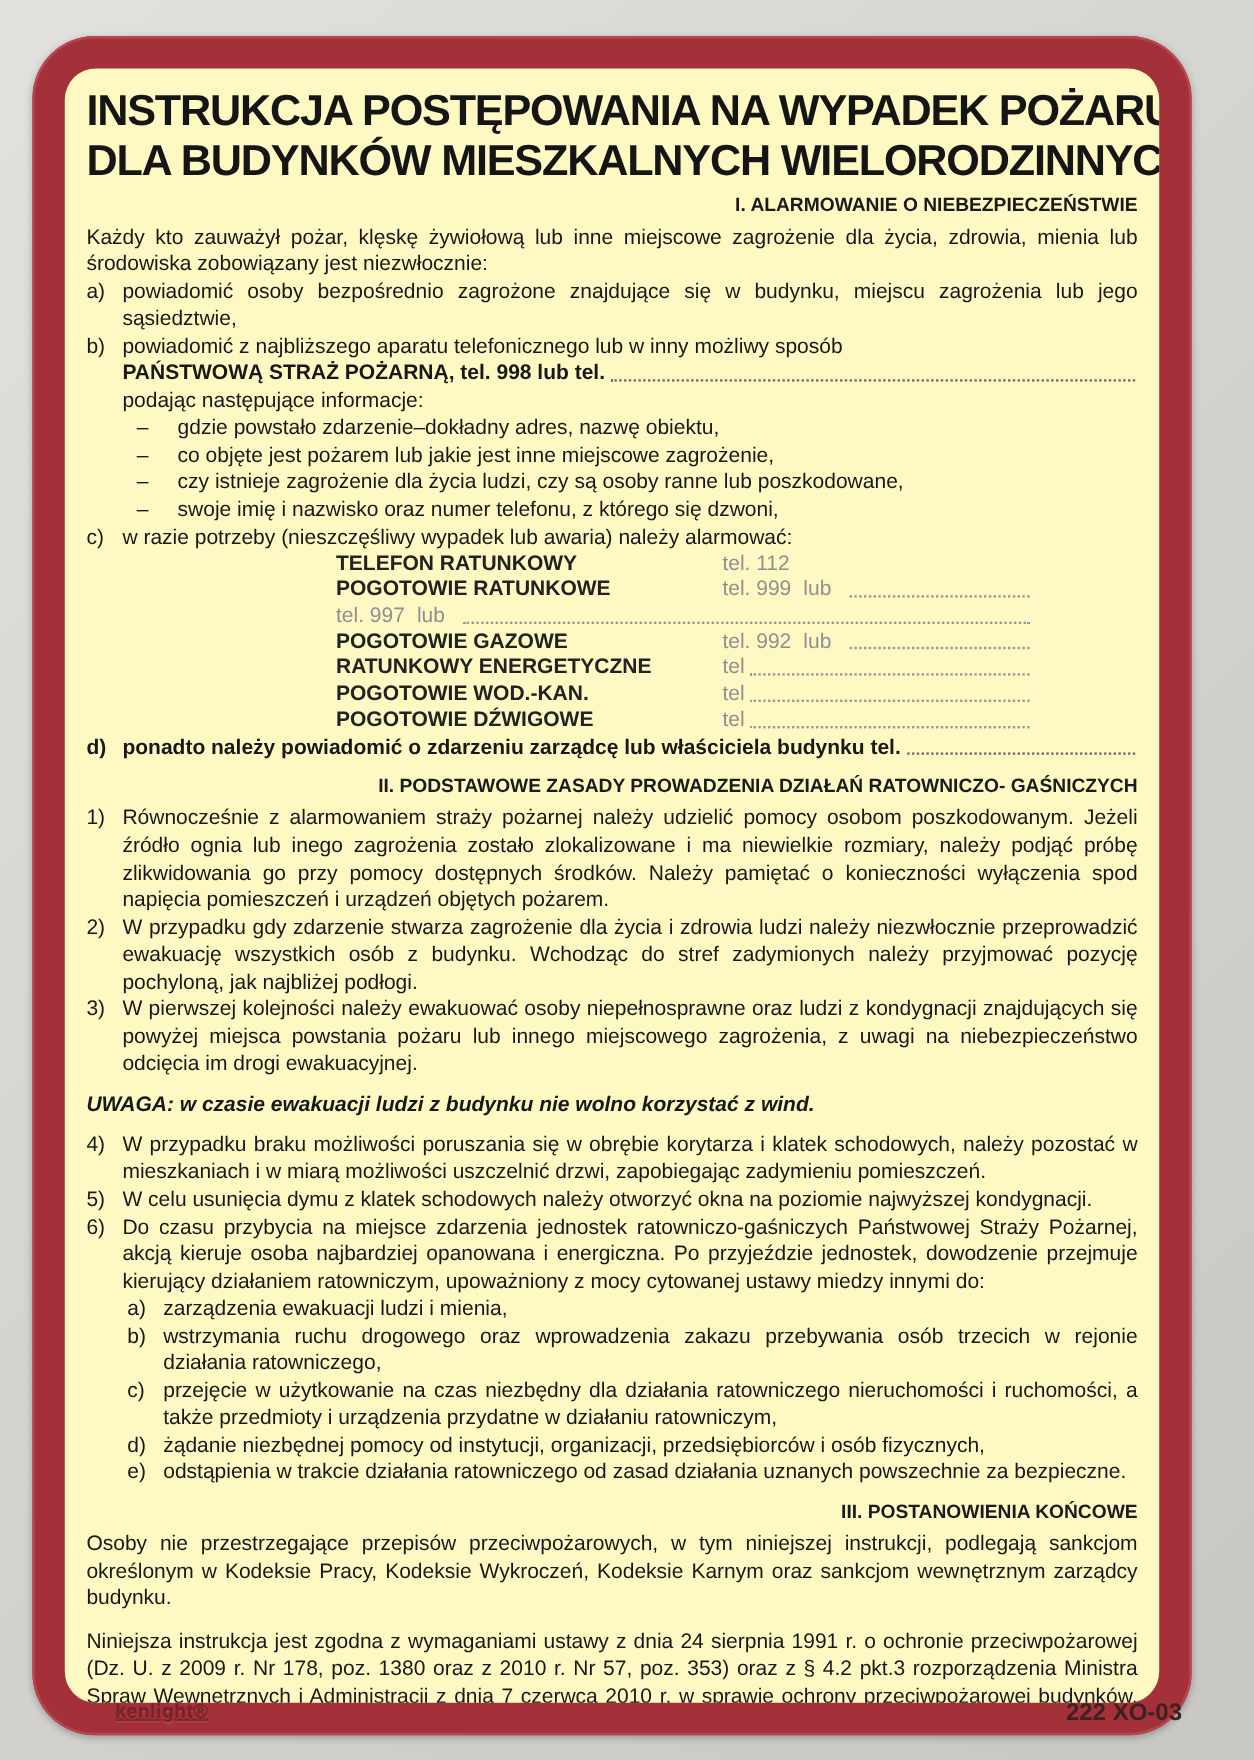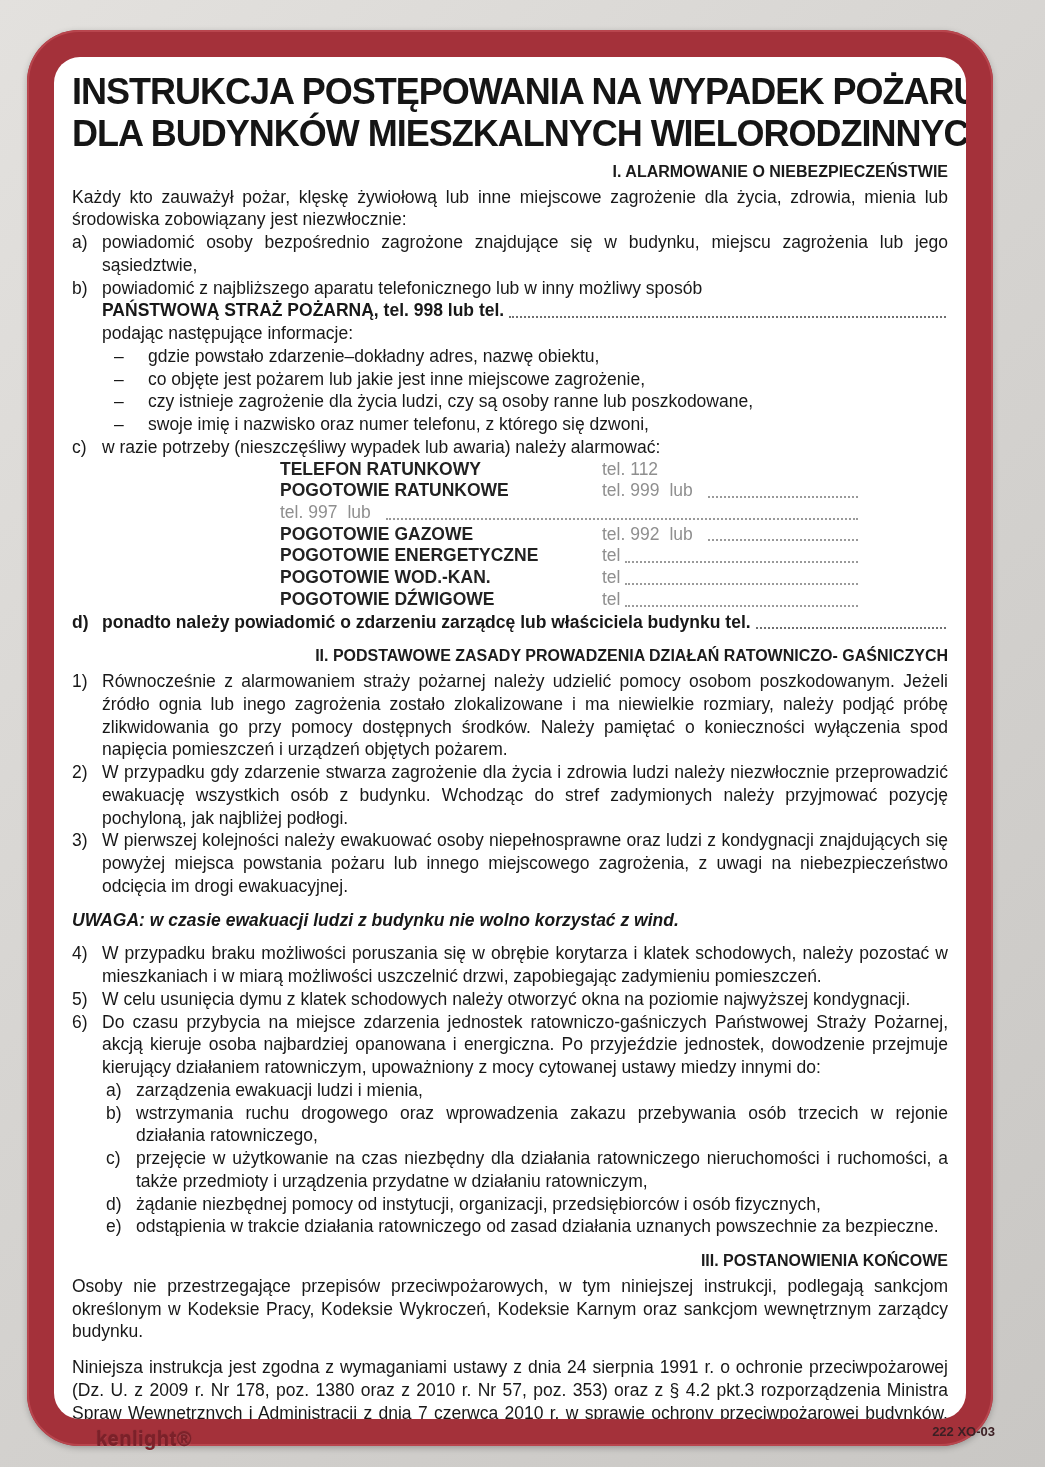--- a/index.html
+++ b/index.html
@@ -12,21 +12,21 @@
     overflow:hidden;
   }
   .plate{
     position:absolute;left:27px;top:30px;width:966px;height:1416px;
     background:#a4313a;
     border-radius:52px;
     box-shadow:0 2px 6px rgba(0,0,0,.25), inset 0 0 0 2px #b8464e;
   }
   .inner{
     position:absolute;left:27px;top:27px;right:27px;bottom:27px;
-    background:#ffffff;
+    background:#fef9c3;
     border-radius:26px;
     padding:6px 18px 6px 18px;
     overflow:hidden;
     box-sizing:border-box;
   }
   .title{
     text-align:center;
     font-size:36px;font-weight:700;letter-spacing:-1px;
     line-height:1.18;
     margin:8px 0 4px 0;
@@ -60,28 +60,29 @@
   .phone-row{display:flex;align-items:center;line-height:1.24;}
   .phone-name{flex:0 0 322px;font-weight:700;color:#222;}
   .phone-tel{flex:1;display:flex;align-items:baseline;color:#8f8f8f;}
   .phone-tel .num{margin-right:10px;white-space:nowrap;}
   .uwaga{font-weight:700;font-style:italic;margin:11px 0;}
   .sublist{margin-left:34px;}
   .h2-gap{margin-top:13px;}
   .h3-gap{margin-top:13px;}
   .p-gap{margin-top:13px;}
   .brand{
-    position:absolute;left:96px;bottom:16px;
-    font-size:20px;font-weight:700;letter-spacing:.5px;
+    position:absolute;left:96px;bottom:30px;
+    font-size:16px;font-weight:700;letter-spacing:.5px;
     color:#7c2029;
     text-shadow:0 1px 1px rgba(255,255,255,.12), 0 -1px 1px rgba(0,0,0,.3);
+    text-decoration:underline;
   }
   .code{
-    position:absolute;right:50px;bottom:28px;
-    font-size:13px;font-weight:700;
+    position:absolute;right:60px;bottom:28px;
+    font-size:20px;font-weight:700;
     color:#3c2024;
   }
 </style>
 </head>
 <body>
 
 <div class="doc">
   <div class="plate">
     <div class="inner body-txt">
 
@@ -154,21 +155,21 @@
         </div>
         <div class="phone-row">
           <span class="phone-name">POGOTOWIE GAZOWE</span>
           <span class="phone-tel">
             <span class="num">tel. 992</span>
             <span class="num">lub</span>
             <span class="dots dots-gray"></span>
           </span>
         </div>
         <div class="phone-row">
-          <span class="phone-name">POGOTOWIE ENERGETYCZNE</span>
+          <span class="phone-name">RATUNKOWY ENERGETYCZNE</span>
           <span class="phone-tel">
             <span>tel</span>
             <span class="dots dots-gray"></span>
           </span>
         </div>
         <div class="phone-row">
           <span class="phone-name">POGOTOWIE WOD.-KAN.</span>
           <span class="phone-tel">
             <span>tel</span>
             <span class="dots dots-gray"></span>

